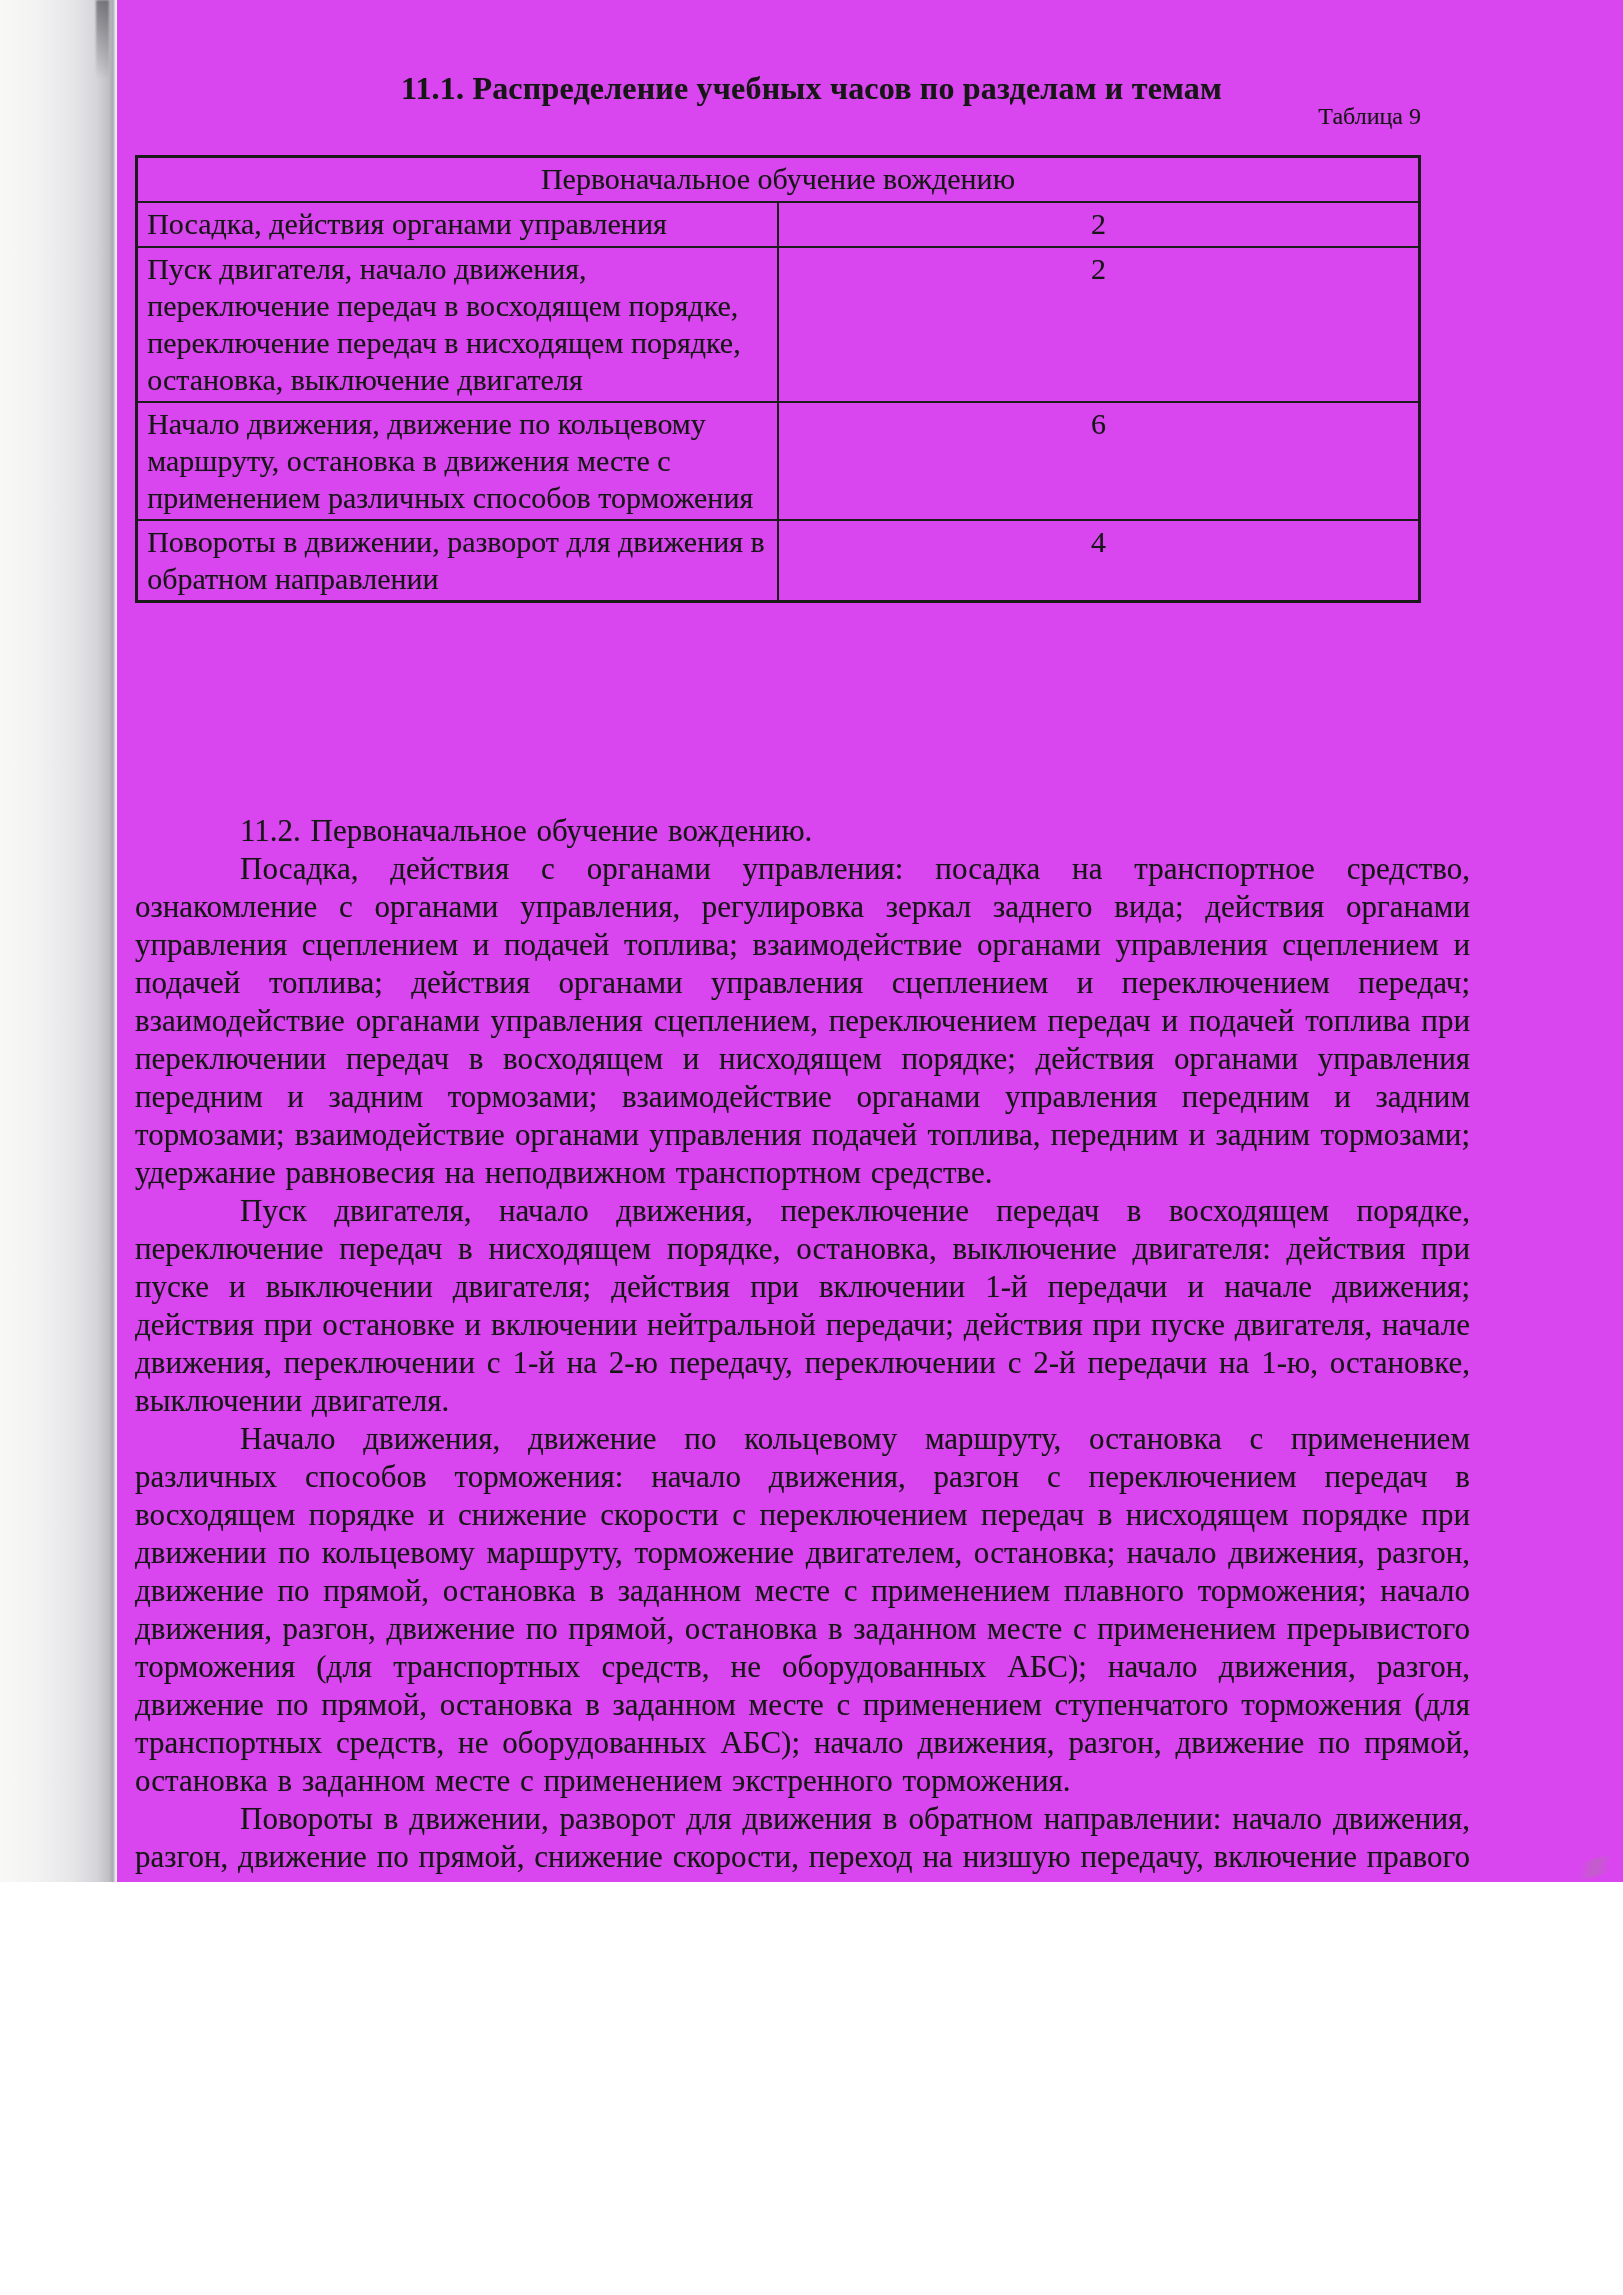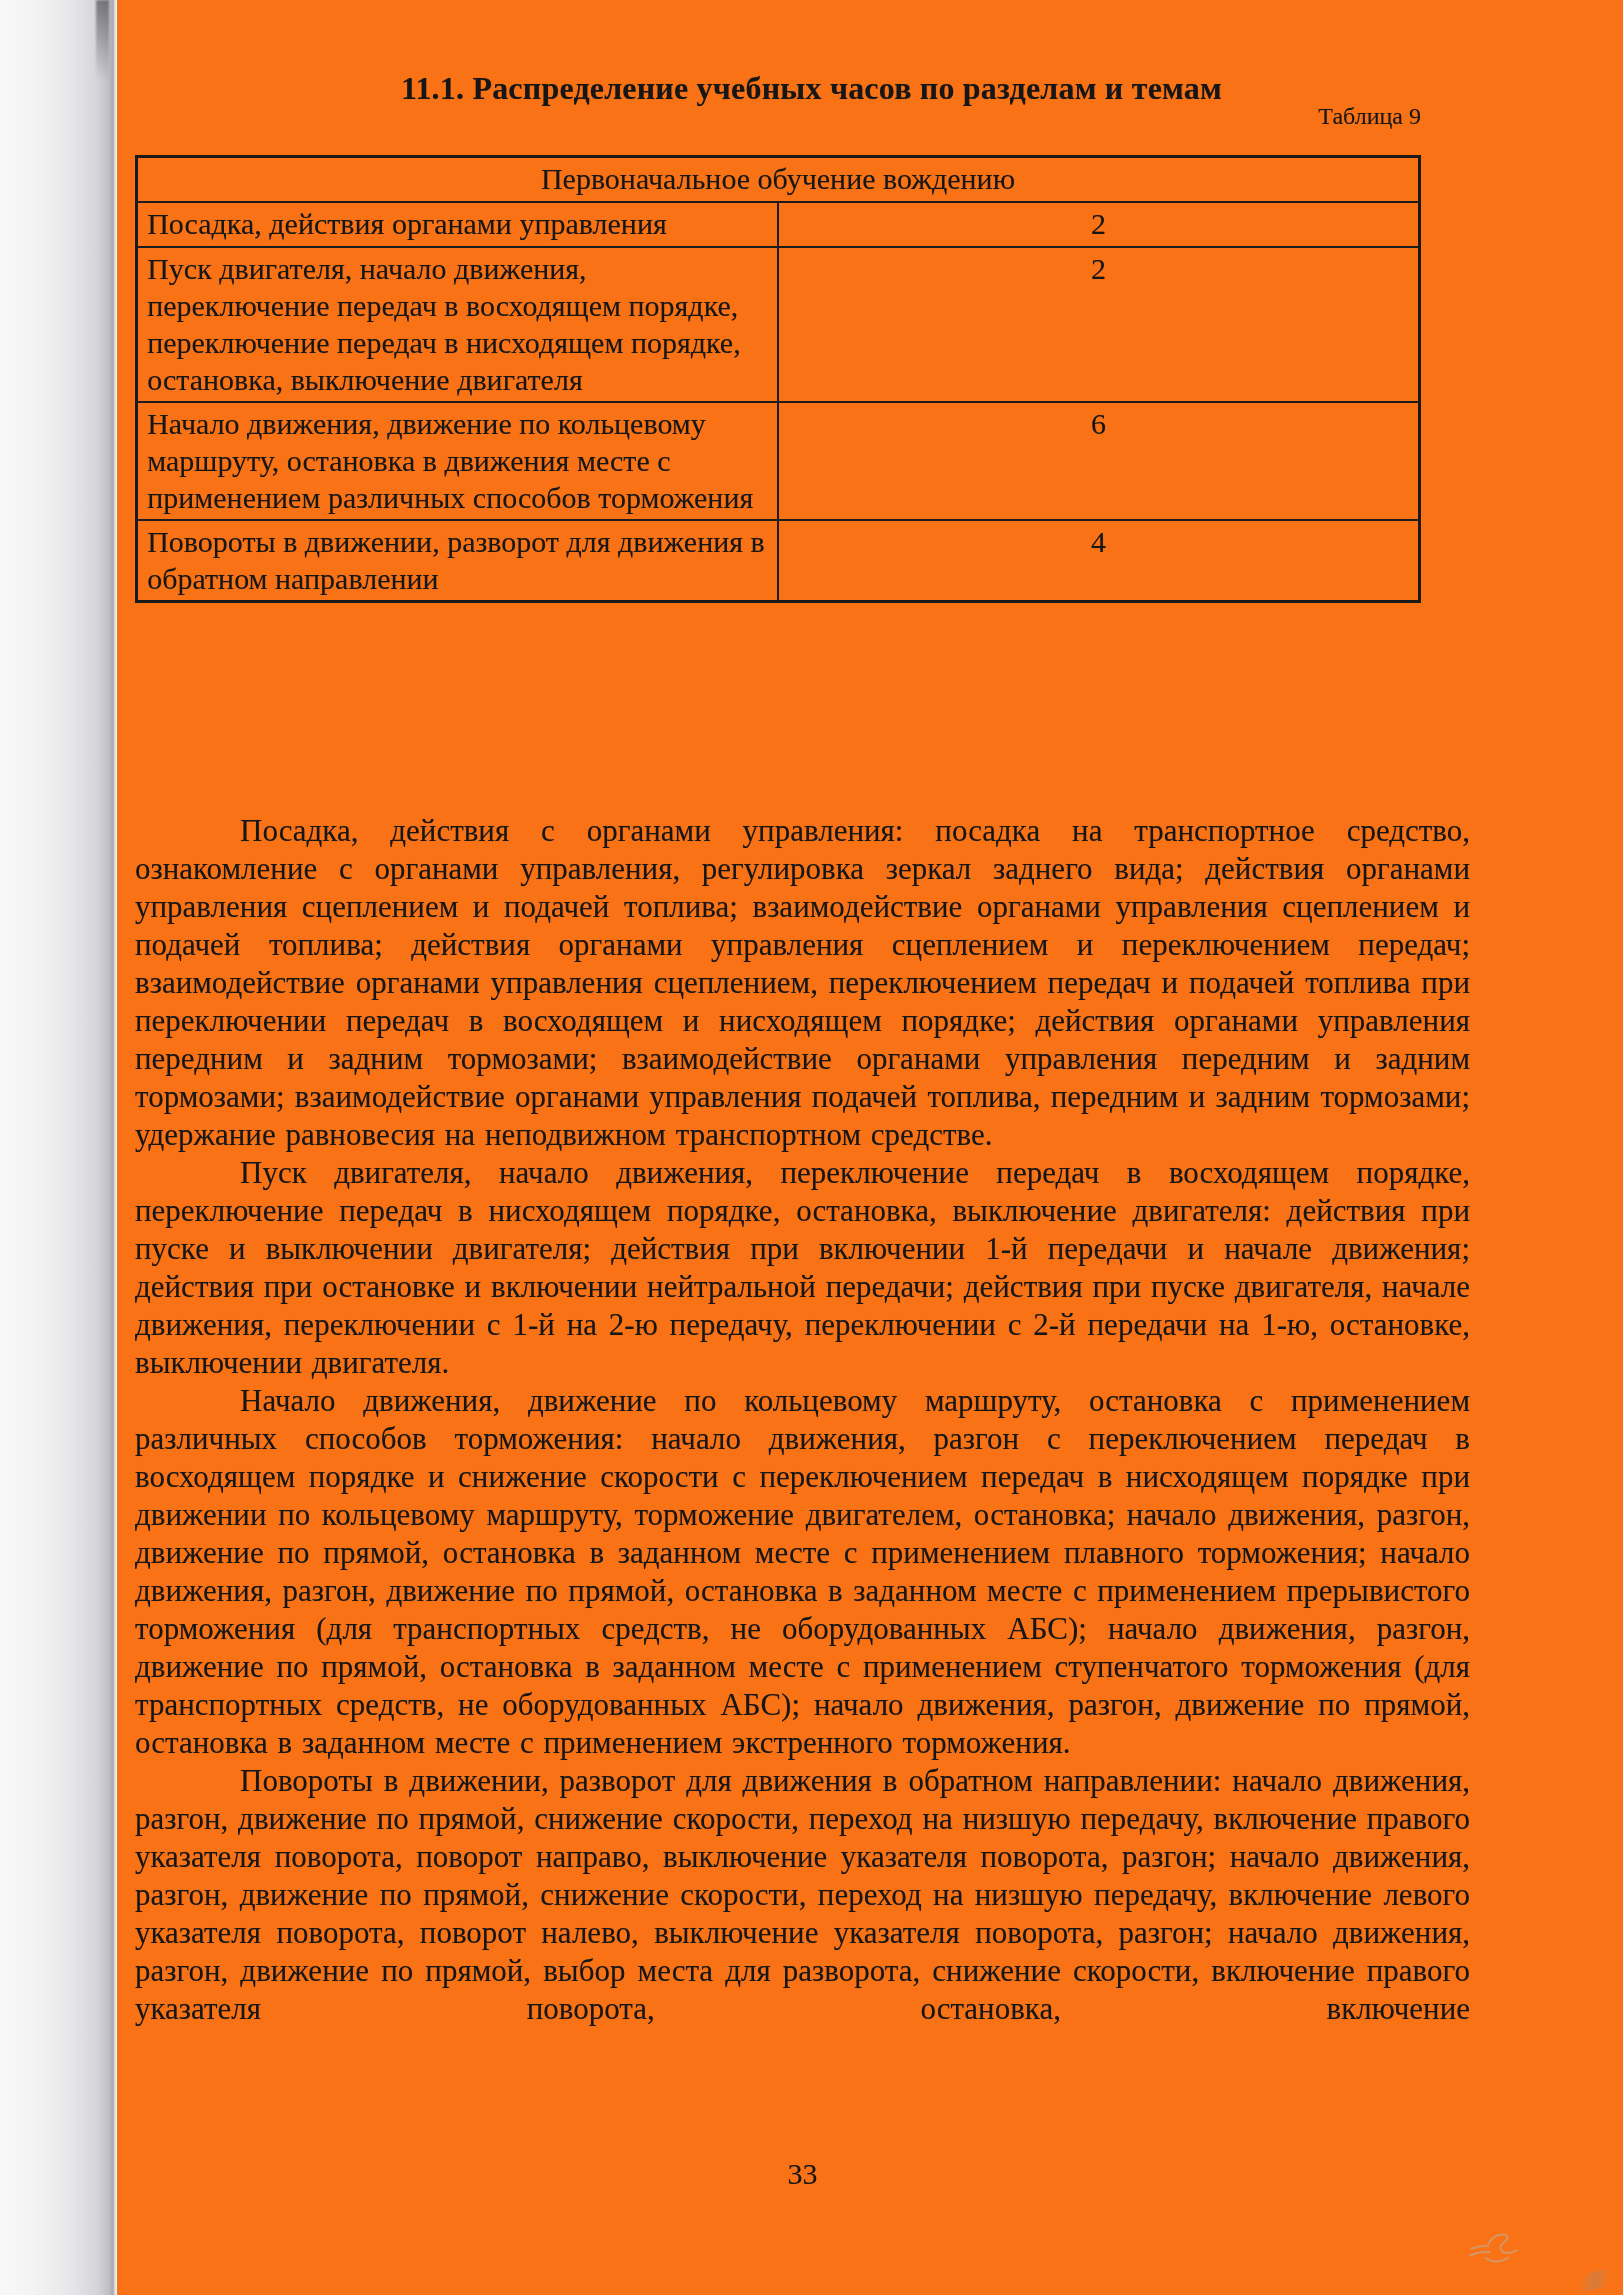--- a/index.html
+++ b/index.html
@@ -1,19 +1,19 @@
 <!DOCTYPE html>
 <html lang="ru" style="font-size:10.5px"><head>
 <meta charset="utf-8">
 <style>
   html,body { margin:0; padding:0; background:#ffffff; }
   .page {
     position:relative;
-    width:1623px; height:2295px;
-    background:#f97316;
+    width:1623px; height:1882px;
+    background:#d946ef;
     overflow:hidden;
     font-family:"Liberation Serif","DejaVu Serif",serif;
     color:#161616;
   }
   
   .gutter {
     position:absolute; left:0; top:0; width:117px; height:2295px;
     background:linear-gradient(to right,
       #f8f8f7 0%, #f3f3f3 30%, #e6e6e9 62%,
       #d6d6da 82%, #bfbfc5 93%, #a9a9b0 96.5%,
@@ -112,20 +112,21 @@
         <td class="c2 hours">6</td>
       </tr>
       <tr>
         <td class="c1">Повороты в движении, разворот для движения в обратном направлении</td>
         <td class="c2 hours">4</td>
       </tr>
     </tbody>
   </table>
 
   <div class="body-text">
+    <p class="hdr2">11.2. Первоначальное обучение вождению.</p>
     <p>Посадка, действия с органами управления: посадка на транспортное средство, ознакомление с органами управления, регулировка зеркал заднего вида; действия органами управления сцеплением и подачей топлива; взаимодействие органами управления сцеплением и подачей топлива; действия органами управления сцеплением и переключением передач; взаимодействие органами управления сцеплением, переключением передач и подачей топлива при переключении передач в восходящем и нисходящем порядке; действия органами управления передним и задним тормозами; взаимодействие органами управления передним и задним тормозами; взаимодействие органами управления подачей топлива, передним и задним тормозами; удержание равновесия на неподвижном транспортном средстве.</p>
     <p>Пуск двигателя, начало движения, переключение передач в восходящем порядке, переключение передач в нисходящем порядке, остановка, выключение двигателя: действия при пуске и выключении двигателя; действия при включении 1-й передачи и начале движения; действия при остановке и включении нейтральной передачи; действия при пуске двигателя, начале движения, переключении с 1-й на 2-ю передачу, переключении с 2-й передачи на 1-ю, остановке, выключении двигателя.</p>
     <p>Начало движения, движение по кольцевому маршруту, остановка с применением различных способов торможения: начало движения, разгон с переключением передач в восходящем порядке и снижение скорости с переключением передач в нисходящем порядке при движении по кольцевому маршруту, торможение двигателем, остановка; начало движения, разгон, движение по прямой, остановка в заданном месте с применением плавного торможения; начало движения, разгон, движение по прямой, остановка в заданном месте с применением прерывистого торможения (для транспортных средств, не оборудованных АБС); начало движения, разгон, движение по прямой, остановка в заданном месте с применением ступенчатого торможения (для транспортных средств, не оборудованных АБС); начало движения, разгон, движение по прямой, остановка в заданном месте с применением экстренного торможения.</p>
     <p class="cut">Повороты в движении, разворот для движения в обратном направлении: начало движения, разгон, движение по прямой, снижение скорости, переход на низшую передачу, включение правого указателя поворота, поворот направо, выключение указателя поворота, разгон; начало движения, разгон, движение по прямой, снижение скорости, переход на низшую передачу, включение левого указателя поворота, поворот налево, выключение указателя поворота, разгон; начало движения, разгон, движение по прямой, выбор места для разворота, снижение скорости, включение правого указателя поворота, остановка, включение</p>
   </div>
 
   <div class="page-number">33</div>
 
   <svg class="smudge" width="72" height="46" viewBox="0 0 110 70">
     <path d="M8 38 q14 -6 26 -4 M6 48 q16 -7 30 -5 M34 30 q10 -16 24 -14 q10 2 2 10 q-12 10 -4 16 q8 5 22 -2 M30 52 q16 10 34 0" fill="none" stroke="#b7b2aa" stroke-width="3" stroke-linecap="round"></path>

